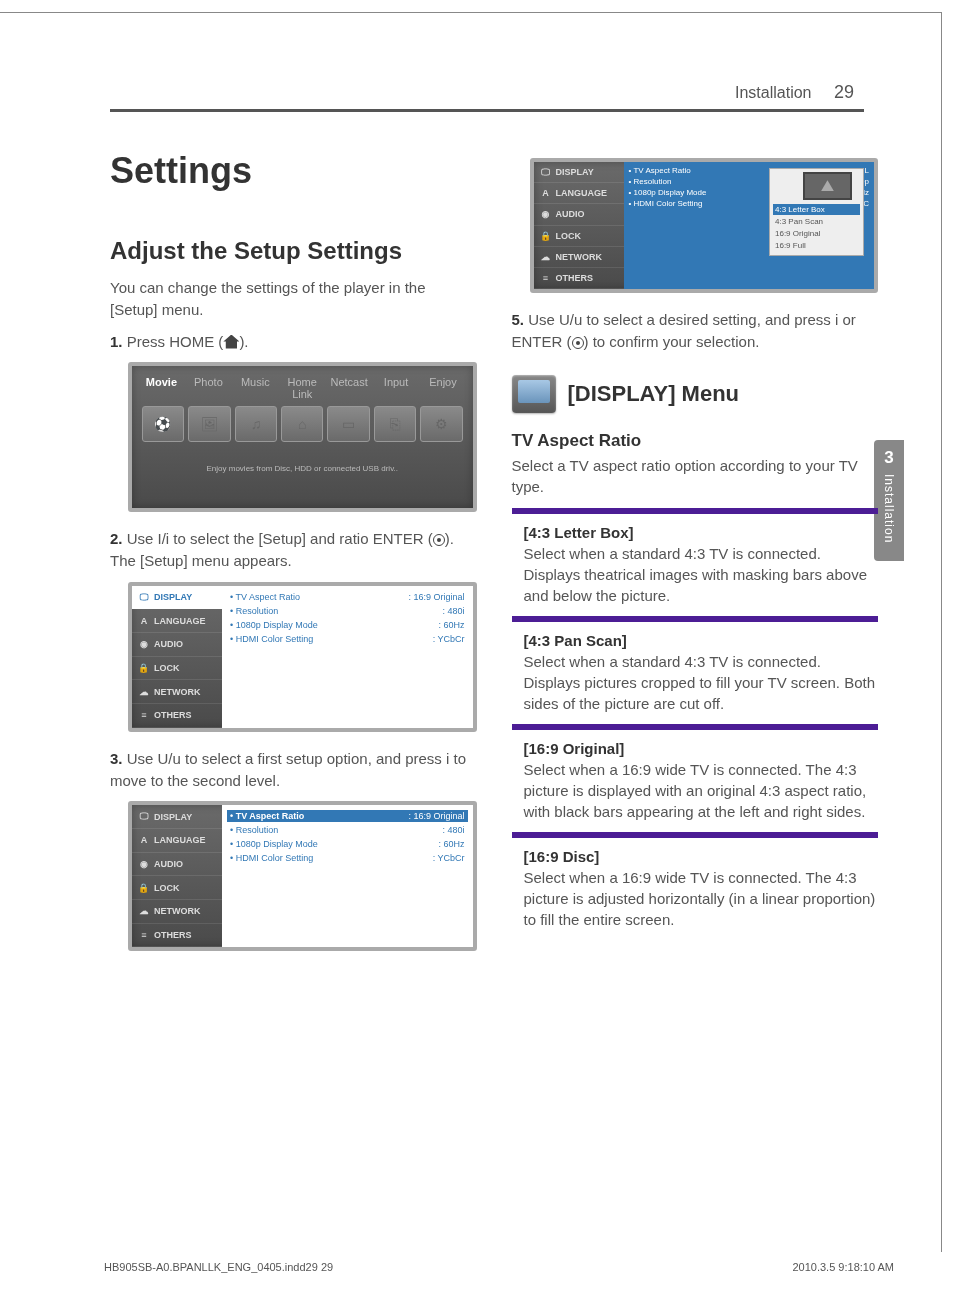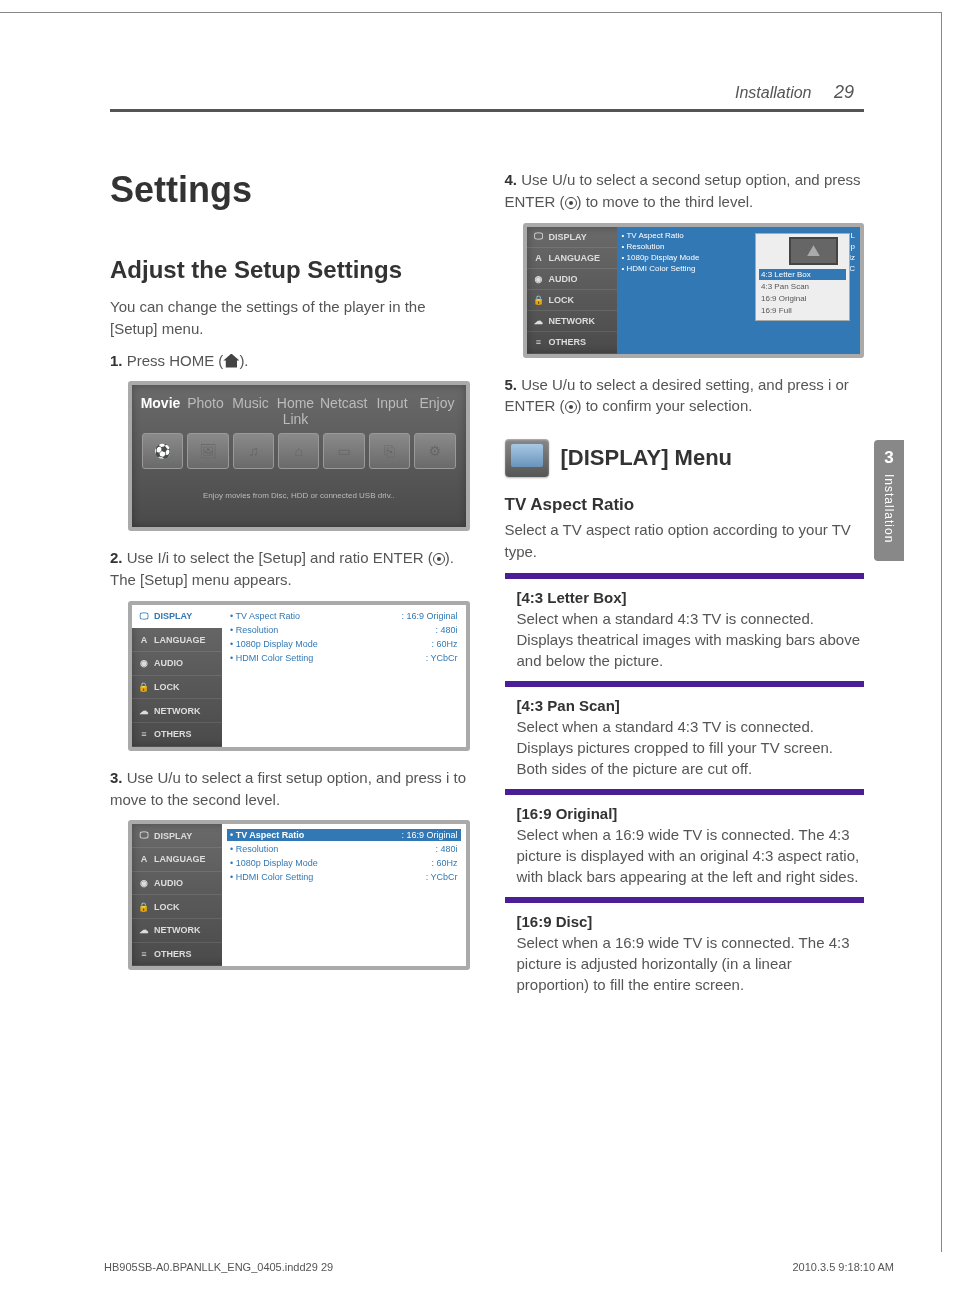--- a/index.html
+++ b/index.html
@@ -24,31 +24,29 @@
       position: absolute;
       top: 82px;
       left: 110px;
       right: 90px;
       height: 30px;
       border-bottom: 3px solid #555;
       text-align: right;
       padding-right: 10px;
       font-size: 16px;
       color: #555;
-      font-style: italic;
     }
     .header-bar .pg { margin-left: 18px; font-size: 18px; }
     .content {
       position: absolute;
       top: 150px;
       left: 110px;
-      right: 90px;
+      right: 76px;
       display: flex;
       gap: 35px;
-      margin-top: 19px;
     }
     .col { flex: 1; }
     h1 {
       font-size: 36px;
       font-weight: bold;
       color: #333;
       margin-bottom: 45px;
     }
     h2 {
       font-size: 24px;
@@ -71,21 +69,21 @@
       border-radius: 3px;
       background: linear-gradient(#6a6a6a, #4a4a4a);
       box-shadow: inset 0 0 8px rgba(0,0,0,0.3);
       font-size: 9px;
       color: #ddd;
     }
     .shot-home {
       height: 150px;
       padding: 8px;
     }
-    .home-tabs { display: flex; gap: 4px; font-size: 14px; padding: 2px 0 6px; }
+    .home-tabs { display: flex; gap: 4px; font-size: 11px; padding: 2px 0 6px; }
     .home-tabs span { flex: 1; text-align: center; color: #bbb; }
     .home-tabs span:first-child { color: #fff; font-weight: bold; }
     .home-icons { display: flex; gap: 4px; padding: 0 2px; }
     .home-icons div {
       flex: 1; height: 36px;
       background: linear-gradient(#8a8a8a, #6a6a6a);
       border: 1px solid #999;
       border-radius: 3px;
       display: flex; align-items: center; justify-content: center;
       font-size: 14px; color: #666;
@@ -358,26 +356,20 @@
           </div>
         <div class="row">
             <span class="lab">HDMI Color Setting</span>
             <span>: YCbCr</span>
           </div>
       </div>
     </div>
   </div>
 
   <div class="col">
-    <ol class="steps">
-      <li>
-        <span class="num">4.</span>
-        <span>Use U/u to select a second setup option, and press ENTER (</span><span class="icon-enter"></span><span>) to move to the third level.</span>
-      </li>
-    </ol>
 
     <div class="screenshot shot-sub">
       <div class="sidebar">
         <div>
             <span class="ic">🖵</span>
             <span>DISPLAY</span>
           </div>
         <div>
             <span class="ic">A</span>
             <span>LANGUAGE</span>

